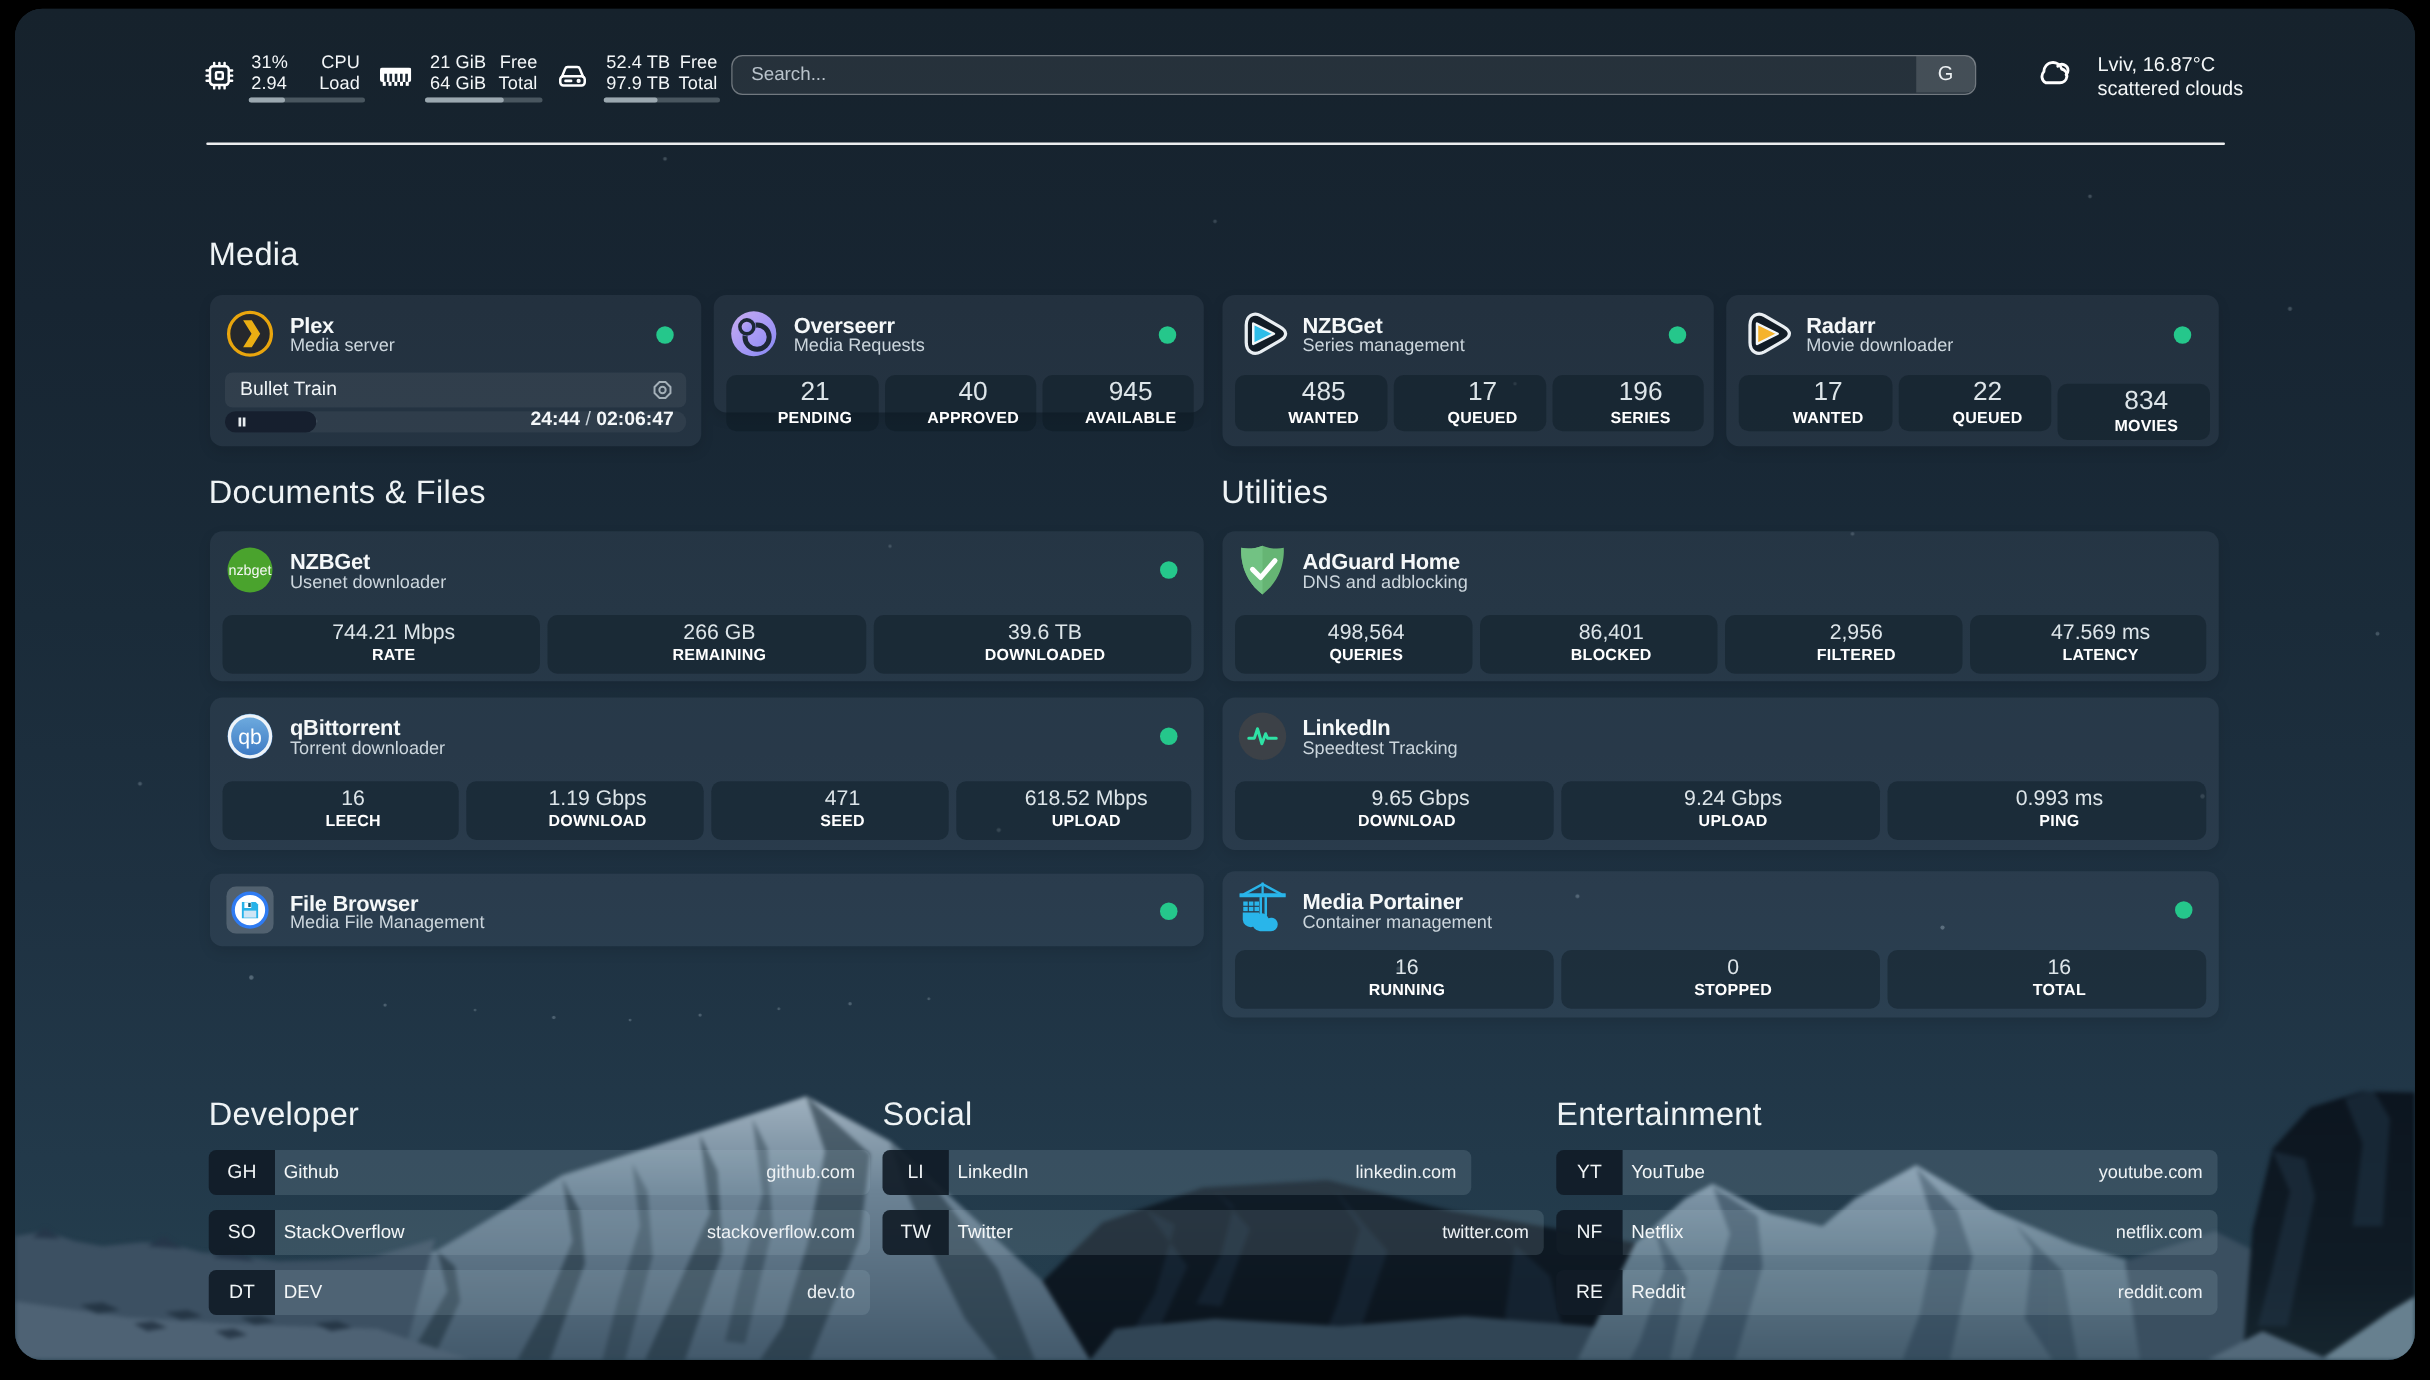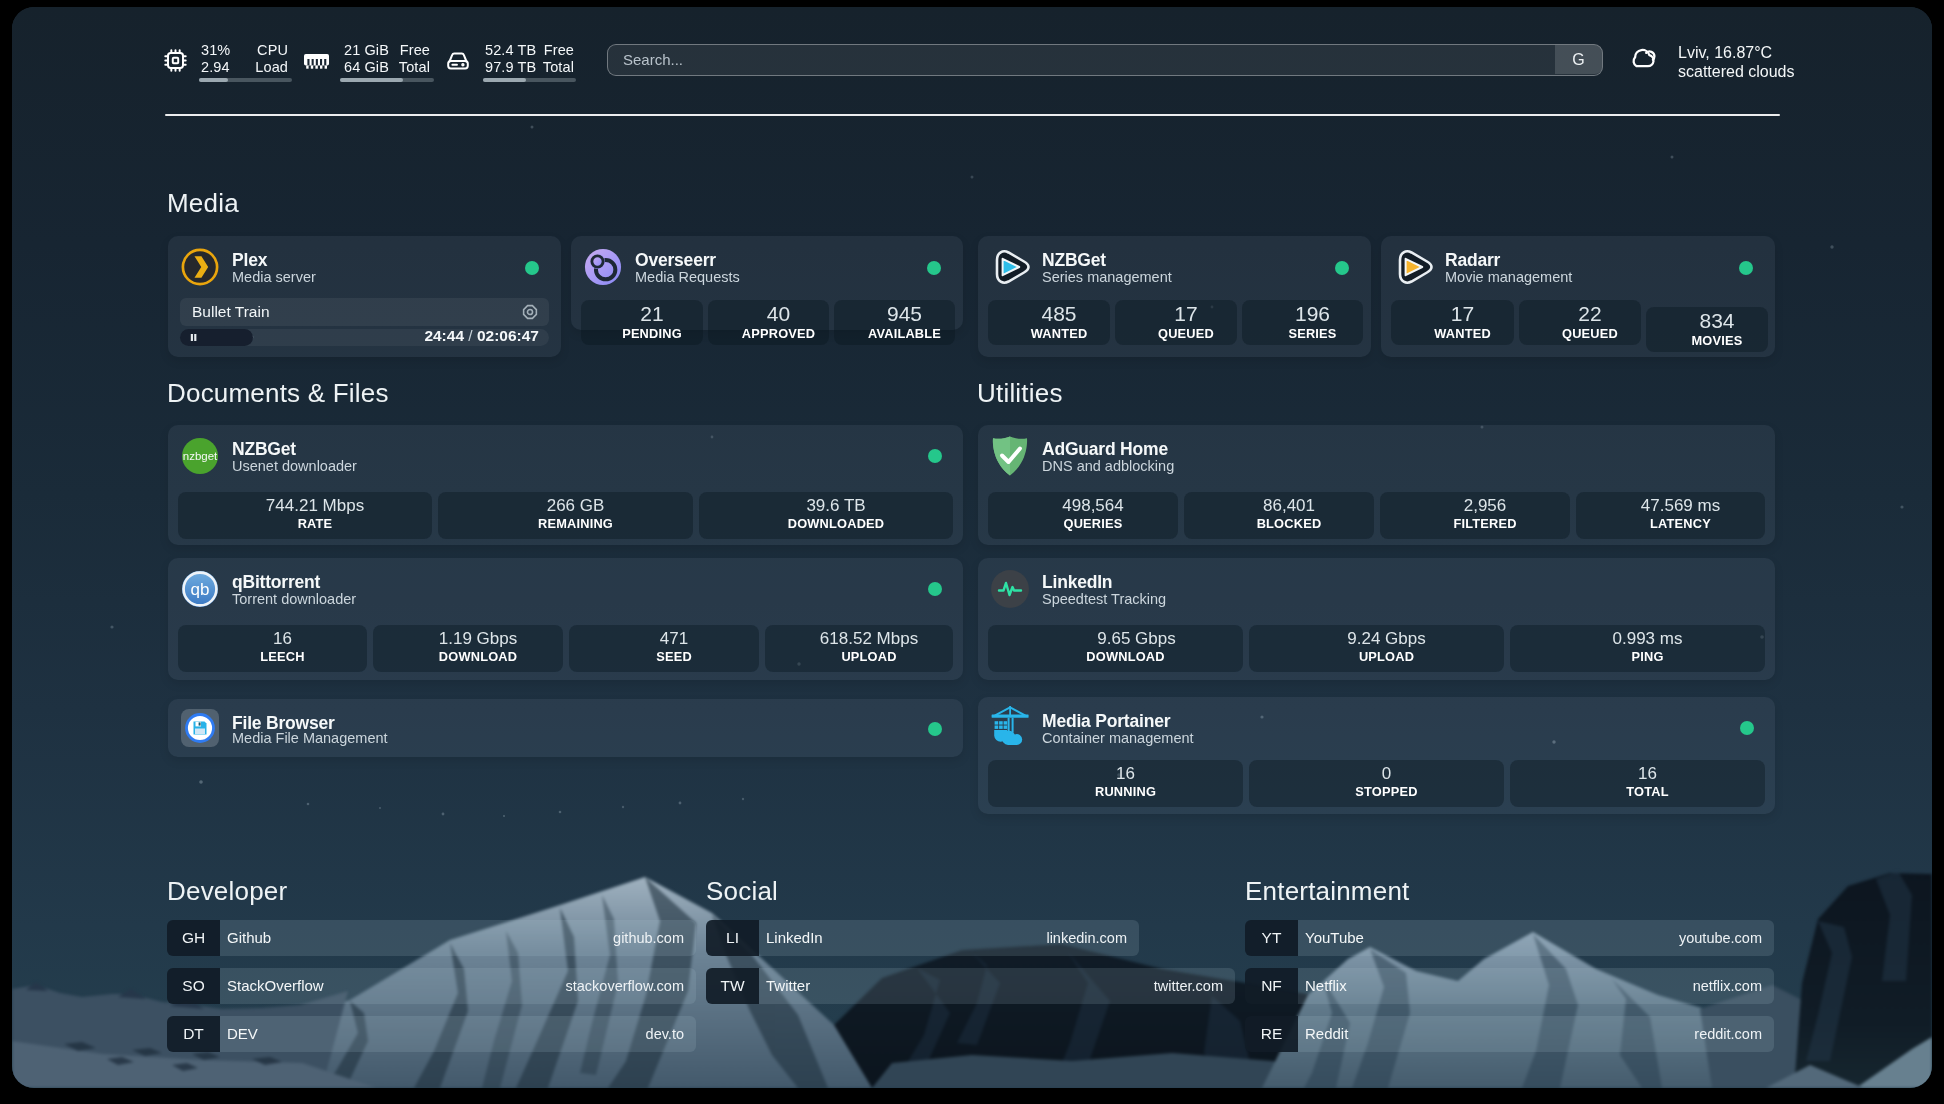--- a/index.html
+++ b/index.html
@@ -10,21 +10,21 @@
   .wrap { position:absolute; left:-12px; top:-7px; width:1944px; height:1104px; }
   .abs { position:absolute; }
   .sky { position:absolute; left:0; top:0; width:1920px; height:1081px;
     background:linear-gradient(180deg,#16222c 0%, #172532 22%, #1a2b39 45%, #1e3141 65%, #22394a 85%, #25404f 100%); }
   svg { display:block; }
 
   
   .tbval { font-size:14.5px; line-height:17px; color:#f4f7f9; font-weight:400; letter-spacing:0.1px; }
   .bar { position:absolute; height:4px; border-radius:2px; background:#49565f; }
   .bar > div { height:4px; border-radius:2px; background:#9ba8b0; }
-  .search { position:absolute; left:607px; top:44px; width:996px; height:32px;
+  .search { position:absolute; left:585px; top:44px; width:996px; height:32px;
     border:1.5px solid rgba(255,255,255,0.35); border-radius:9px;
     background:rgba(255,255,255,0.07); }
   .gbtn { position:absolute; right:0px; top:0px; width:47px; height:29px;
     background:rgba(255,255,255,0.14); border-radius:0 7px 7px 0;
     color:#eef2f4; font-size:16px; line-height:29px; text-align:center; }
   .searchph { position:absolute; left:15px; top:6px; font-size:15px; color:#b9c3cb; }
   .wtxt { font-size:16px; line-height:18.5px; color:#f4f7f8; }
 
   .hsep { position:absolute; left:165px; top:114px; width:1615px; height:2px; background:rgba(255,255,255,0.92); border-radius:1px; }
 
@@ -300,21 +300,21 @@
           <div class="slab">SERIES</div>
         </div>
     </div>
 
     <div class="card" style="left:1381px;top:236px;width:394px;height:121px;">
       <svg class="logo" viewBox="0 0 44 44" style="width:44px;height:44px;left:10px;top:9px;">
         <path d="M9 15 C9 7.5 15 4.5 20.5 7.5 L36 16.5 C42 20 42 24 36 27.5 L20.5 36.5 C15 39.5 9 36.5 9 29 Z" fill="#121c26" stroke="#e9eef2" stroke-width="2.6"></path>
         <path d="M14.6 13.8 L31.2 22 L14.6 30.2 Z" fill="#f5b32d" stroke="#f2f6f8" stroke-width="2" stroke-linejoin="round"></path>
       </svg>
       <div class="ctitle">Radarr</div>
-      <div class="csub">Movie management</div>
+      <div class="csub">Movie downloader</div>
       <div class="dot" style="right:22px;top:25px;"></div>
       <div class="sbox" style="left:10px;top:64px;width:123px;height:45px;">
           <div class="snum big" style="margin-top:2px;">17</div>
           <div class="slab">WANTED</div>
         </div>
       <div class="sbox" style="left:138px;top:64px;width:122px;height:45px;">
           <div class="snum big" style="margin-top:2px;">22</div>
           <div class="slab">QUEUED</div>
         </div>
       <div class="sbox" style="left:265px;top:71px;width:122px;height:45px;">
@@ -494,21 +494,21 @@
       <div class="bmname" style="left:60px;">DEV</div>
         <div class="bmurl">dev.to</div>
     </div>
     <div class="bmrow" style="left:167px;top:968px;width:529px;">
       <div class="bmbar"></div>
         <div class="bmabbr">SO</div>
       <div class="bmname" style="left:60px;">StackOverflow</div>
         <div class="bmurl">stackoverflow.com</div>
     </div>
 
-    <div class="bmrow" style="left:706px;top:920px;width:433px;">
+    <div class="bmrow" style="left:706px;top:920px;width:471px;">
       <div class="bmbar"></div>
         <div class="bmabbr">LI</div>
       <div class="bmname" style="left:60px;">LinkedIn</div>
         <div class="bmurl">linkedin.com</div>
     </div>
     <div class="bmrow" style="left:706px;top:968px;width:529px;">
       <div class="bmbar"></div>
         <div class="bmabbr">TW</div>
       <div class="bmname" style="left:60px;">Twitter</div>
         <div class="bmurl">twitter.com</div>

